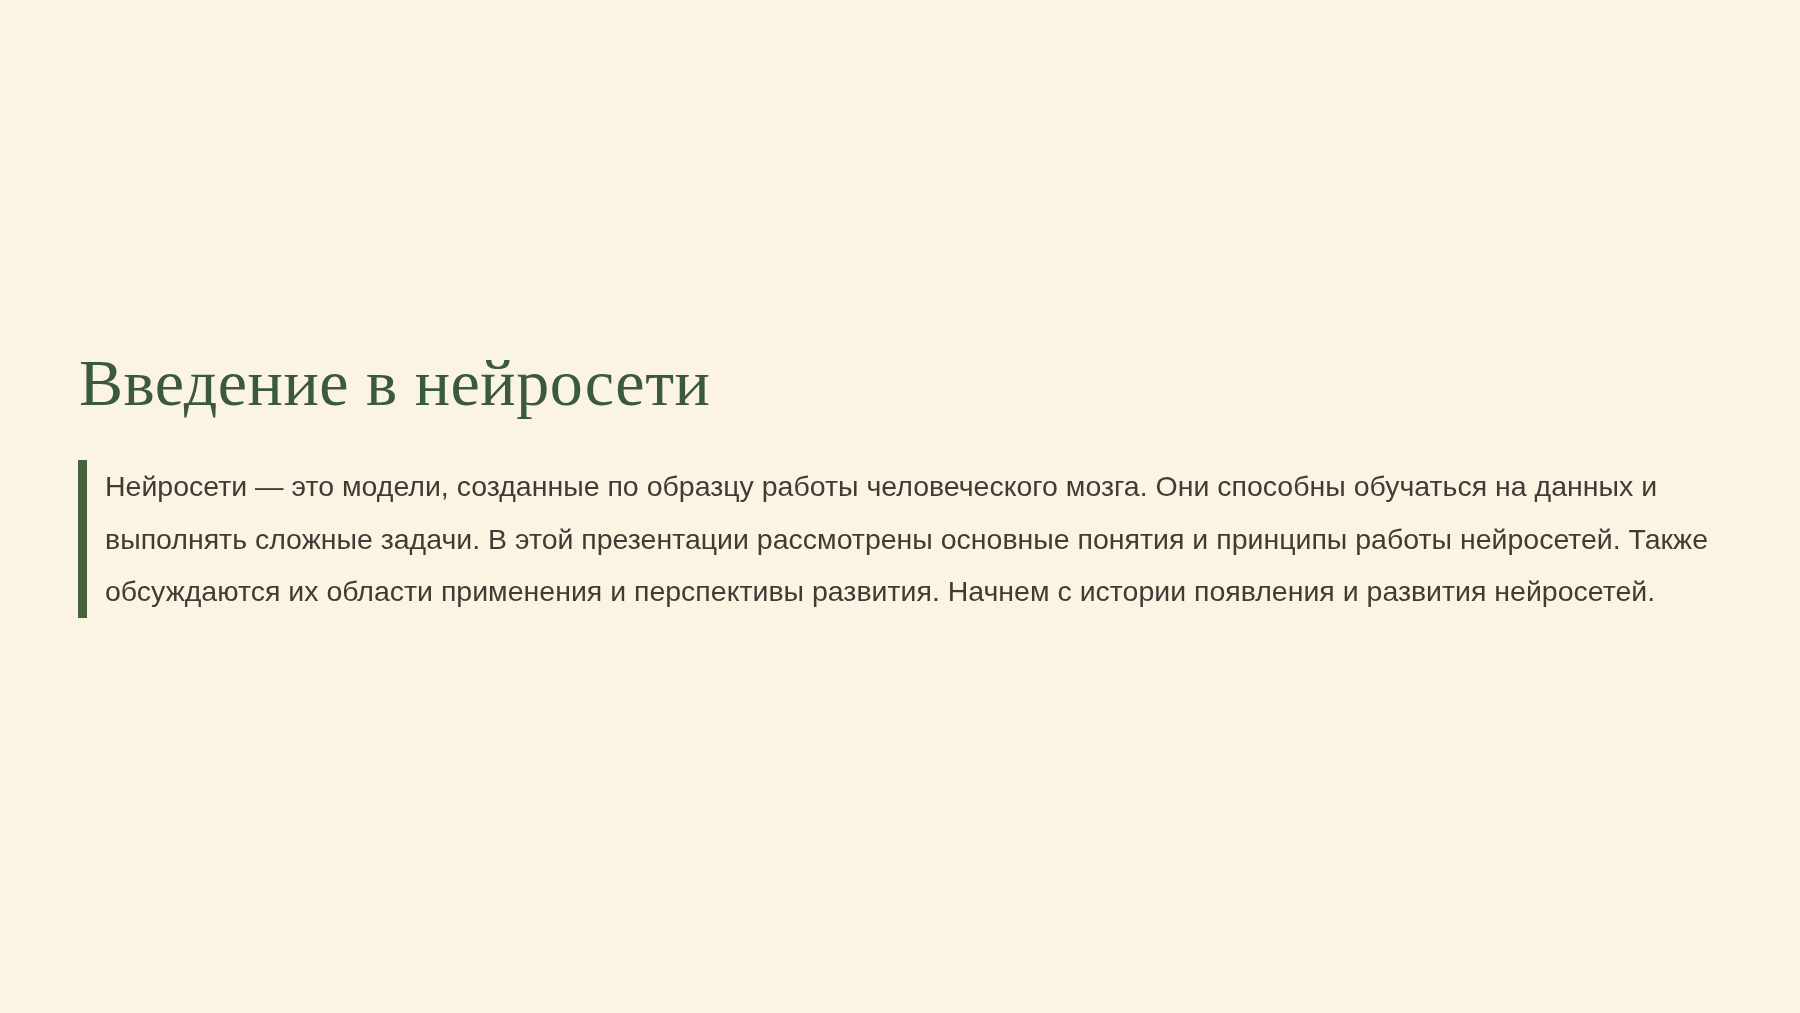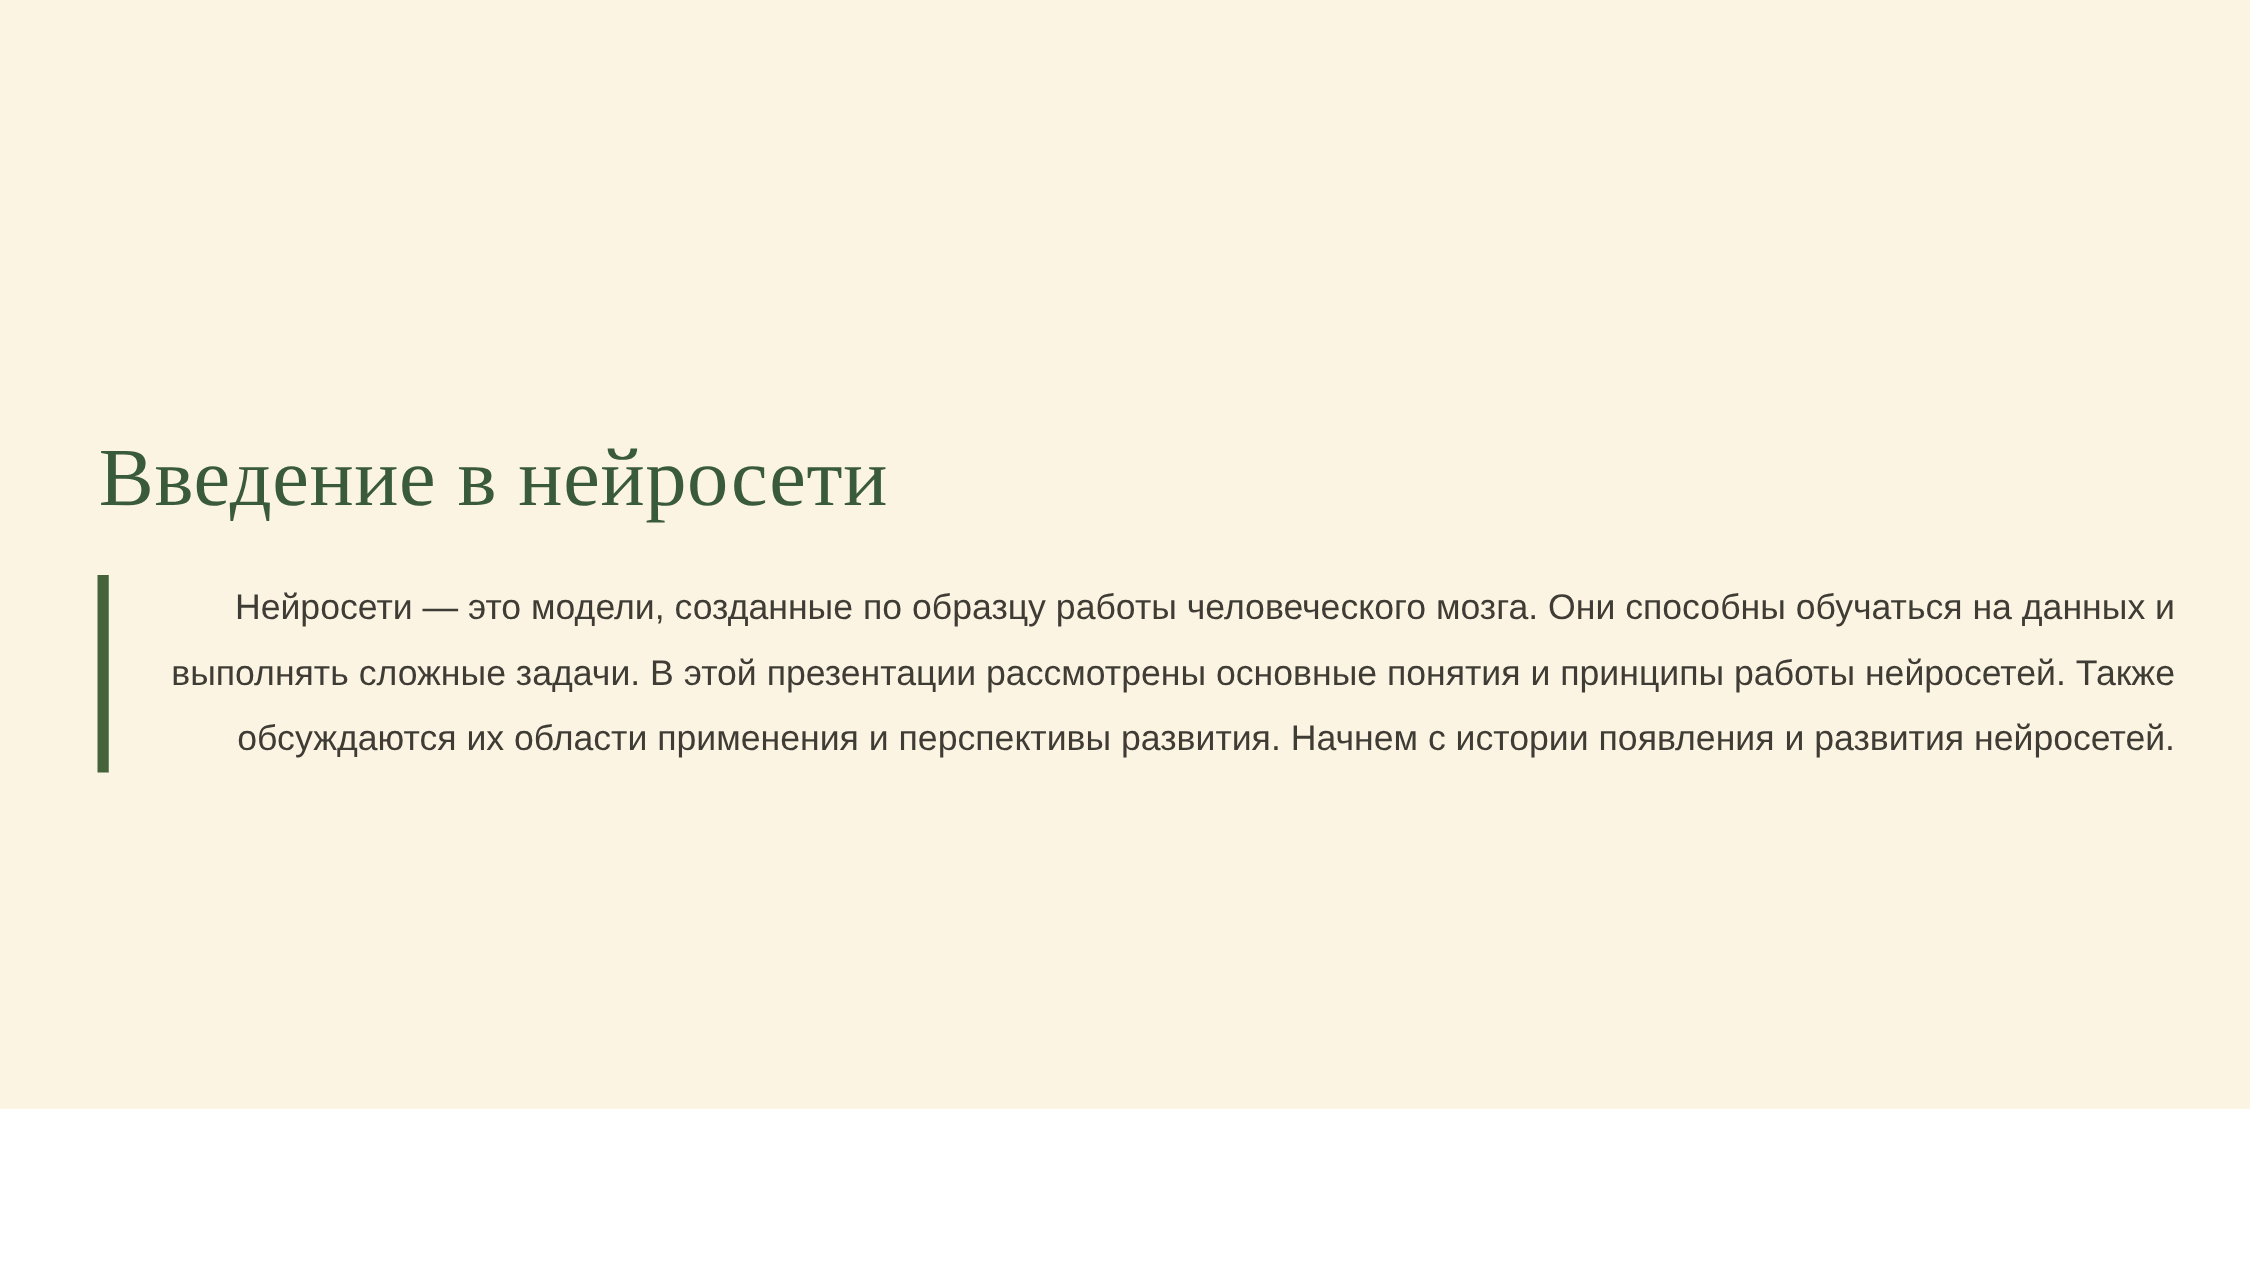--- a/index.html
+++ b/index.html
@@ -8,23 +8,22 @@
   }
   body {
     width: 1800px;
     height: 1013px;
     overflow: hidden;
     font-family: "Liberation Sans", "DejaVu Sans", sans-serif;
   }
   .slide {
     position: relative;
     width: 1800px;
-    height: 887px;
+    height: 1013px;
     background: var(--bg, #fcf4e2);
-    text-align: right;
   }
   .slide-title {
     position: absolute;
     left: 79px;
     top: 344px;
     margin: 0;
     font-family: "Liberation Serif", "DejaVu Serif", serif;
     font-weight: 400;
     font-size: 66px;
     line-height: 1.18;
@@ -39,21 +38,21 @@
     display: flex;
     align-items: stretch;
   }
   .quote-bar {
     flex: 0 0 9px;
     width: 9px;
     background: var(--bar-color, #44633a);
   }
   .quote-text {
     margin: 0;
-    padding: 0 0 0 41px;
+    padding: 0 0 0 18px;
     width: 1612px;
     font-size: 28.5px;
     line-height: 52.5px;
     color: var(--body-color, #3e3c35);
   }
 </style>
 </head>
 <body>
 
 <div class="slide">

